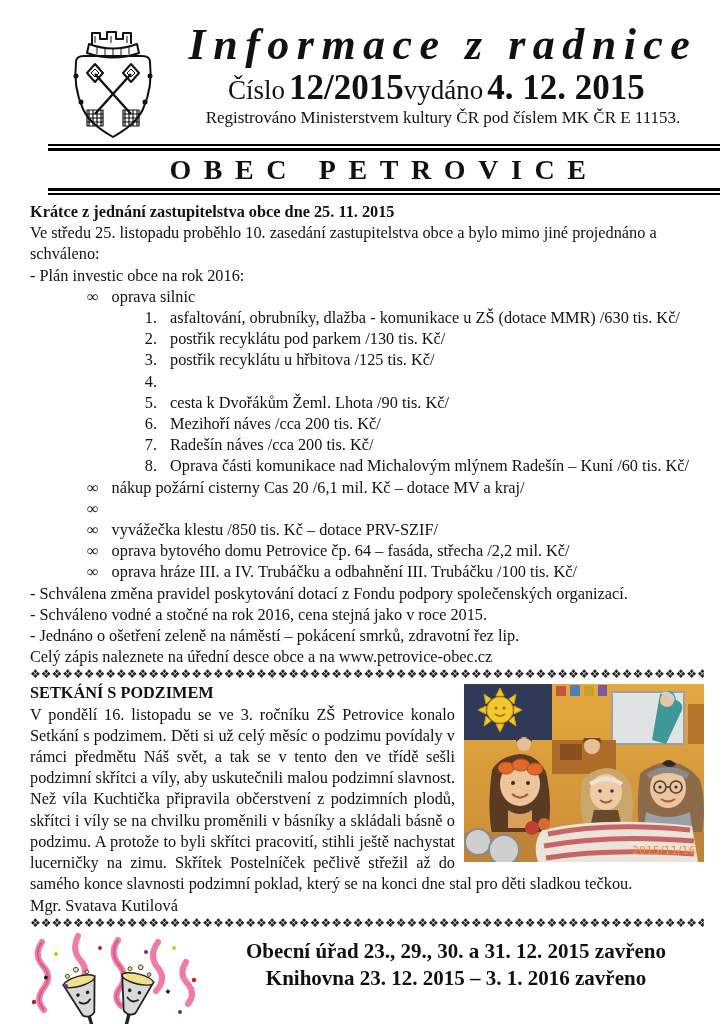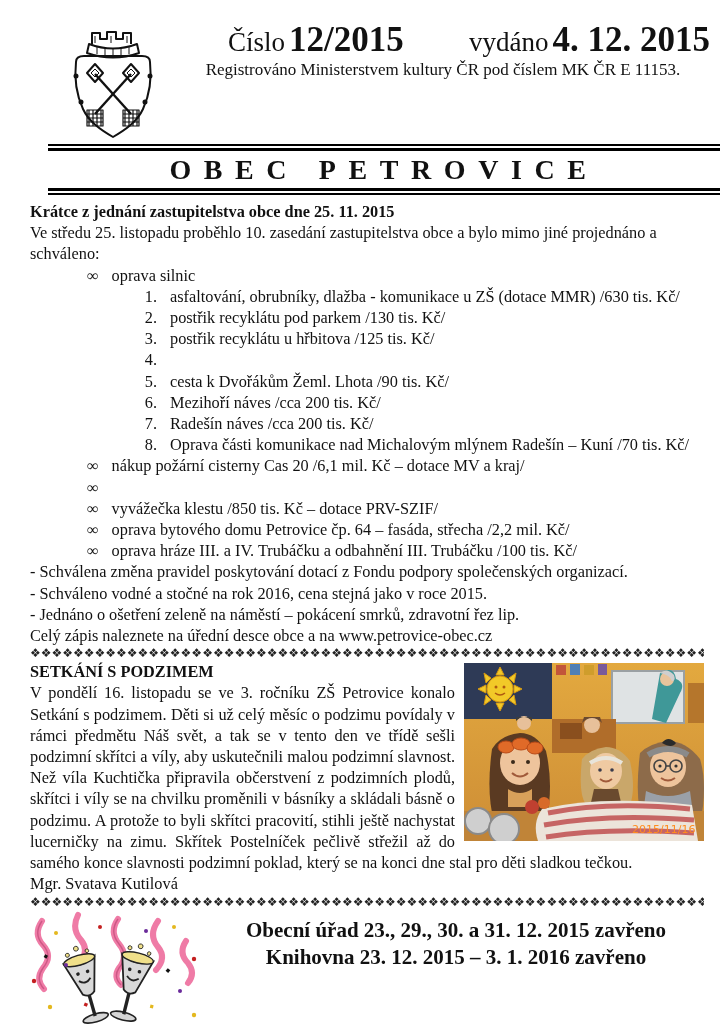--- a/index.html
+++ b/index.html
@@ -12,22 +12,22 @@
   }
   
   .header{position:relative;padding-top:20px;height:122px;}
   .arms{position:absolute;left:58px;top:24px;width:110px;height:122px;}
   .titleblock{margin-left:162px;text-align:center;}
   .masthead{
     margin:2px 0 0;
     font-size:44px;font-weight:bold;font-style:italic;
     letter-spacing:0.17em;line-height:1.05;white-space:nowrap;
   }
-  .issue-line{display:flex;justify-content:space-between;align-items:baseline;
-    margin:0 14px 0 66px;}
+  .issue-line{display:flex;justify-content:flex-start;align-items:baseline;
+    margin:0 6px 0 66px;}
   .issue-line .lbl{font-size:27px;}
   .issue-line .val{font-size:35px;font-weight:bold;}
   .registration{font-size:17px;margin-top:0;}
   
   .rules{margin:2px 4px 0 48px;}
   .rule-top{height:2px;border-top:2px solid #000;border-bottom:3px solid #000;}
   .obec{text-align:center;font-weight:bold;font-size:28px;letter-spacing:0.45em;
     padding:3px 0 2px;}
   .rule-bottom{height:2px;border-top:3px solid #000;border-bottom:2px solid #000;}
   
@@ -88,38 +88,40 @@
         <g stroke-width="1.2">
           <path d="M28,86 h16 v16 h-16 z"></path>
           <path d="M30,86 v16 M34,86 v16 M38,86 v16 M42,86 v16 M28,90 h16 M28,94 h16 M28,98 h16"></path>
           <path d="M64,86 h16 v16 h-16 z"></path>
           <path d="M66,86 v16 M70,86 v16 M74,86 v16 M78,86 v16 M64,90 h16 M64,94 h16 M64,98 h16"></path>
         </g>
       </g>
     </svg>
 
     <div class="titleblock">
+      <h1 class="masthead">Informace z radnice</h1>
       <div class="issue-line">
         <span><span class="lbl">Číslo</span>&nbsp;<span class="val">12/2015</span></span>
         <span><span class="lbl">vydáno</span>&nbsp;<span class="val">4. 12. 2015</span></span>
       </div>
       <div class="registration">Registrováno Ministerstvem kultury ČR pod číslem MK ČR E 11153.</div>
     </div>
   </div>
 
   <div class="rules">
     <div class="rule-top"></div>
     <div class="obec">OBEC PETROVICE</div>
     <div class="rule-bottom"></div>
   </div>
 
   <div class="main">
 
     <h2 class="sec-heading">Krátce z jednání zastupitelstva obce dne 25. 11. 2015</h2>
     <p class="plain">Ve středu 25. listopadu proběhlo 10. zasedání zastupitelstva obce a bylo mimo jiné projednáno a schváleno:</p>
+    <p class="plain">- Plán investic obce na rok 2016:</p>
 
     <div class="inf-item">
       <span class="infsym">∞</span>
       <span>oprava silnic</span>
     </div>
 
     <div class="num-item">
         <span class="num">1.</span>
         <span>asfaltování, obrubníky, dlažba - komunikace u ZŠ (dotace MMR) /630 tis. Kč/</span>
       </div>
@@ -141,21 +143,21 @@
     <div class="num-item">
         <span class="num">6.</span>
         <span>Mezihoří náves /cca 200 tis. Kč/</span>
       </div>
     <div class="num-item">
         <span class="num">7.</span>
         <span>Radešín náves /cca 200 tis. Kč/</span>
       </div>
     <div class="num-item">
         <span class="num">8.</span>
-        <span>Oprava části komunikace nad Michalovým mlýnem Radešín – Kuní /70 tis. Kč/</span>
+        <span>Oprava části komunikace nad Michalovým mlýnem Radešín – Kuní /60 tis. Kč/</span>
       </div>
 
     <div class="inf-item">
         <span class="infsym">∞</span>
         <span>nákup požární cisterny Cas 20 /6,1 mil. Kč – dotace MV a kraj/</span>
       </div>
     <div class="inf-item">
         <span class="infsym">∞</span>
       </div>
     <div class="inf-item">

